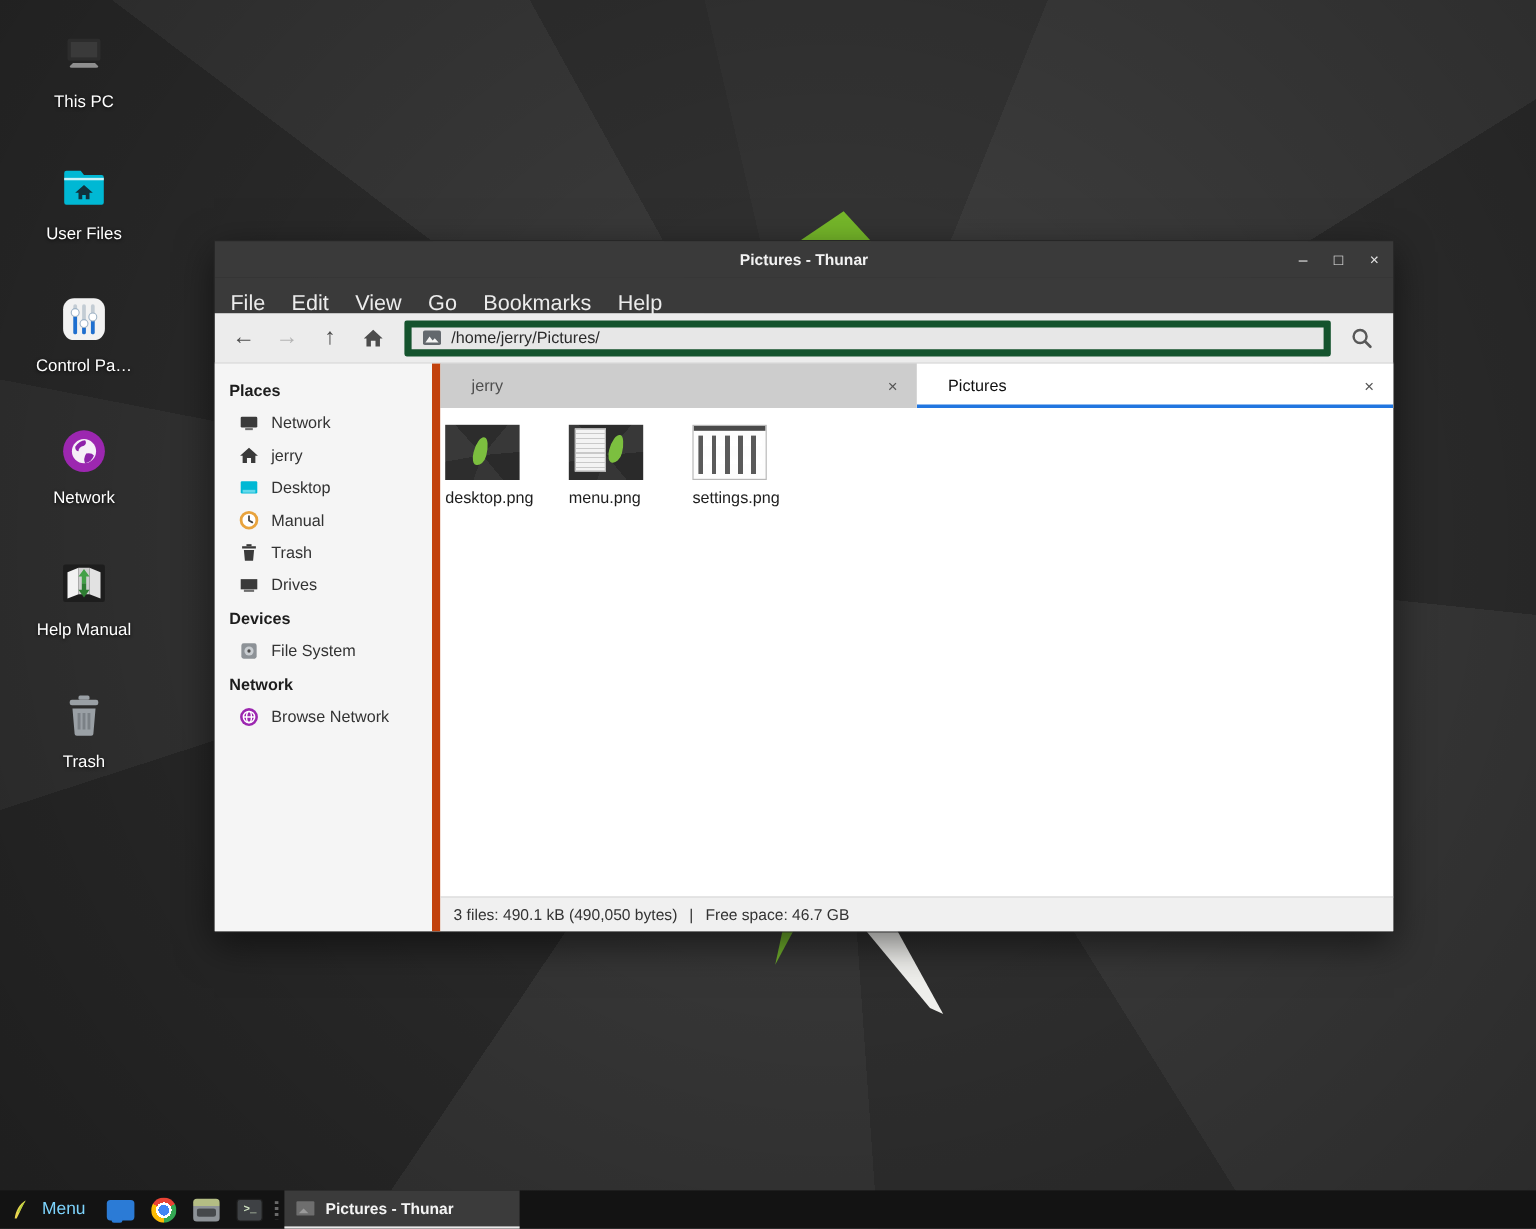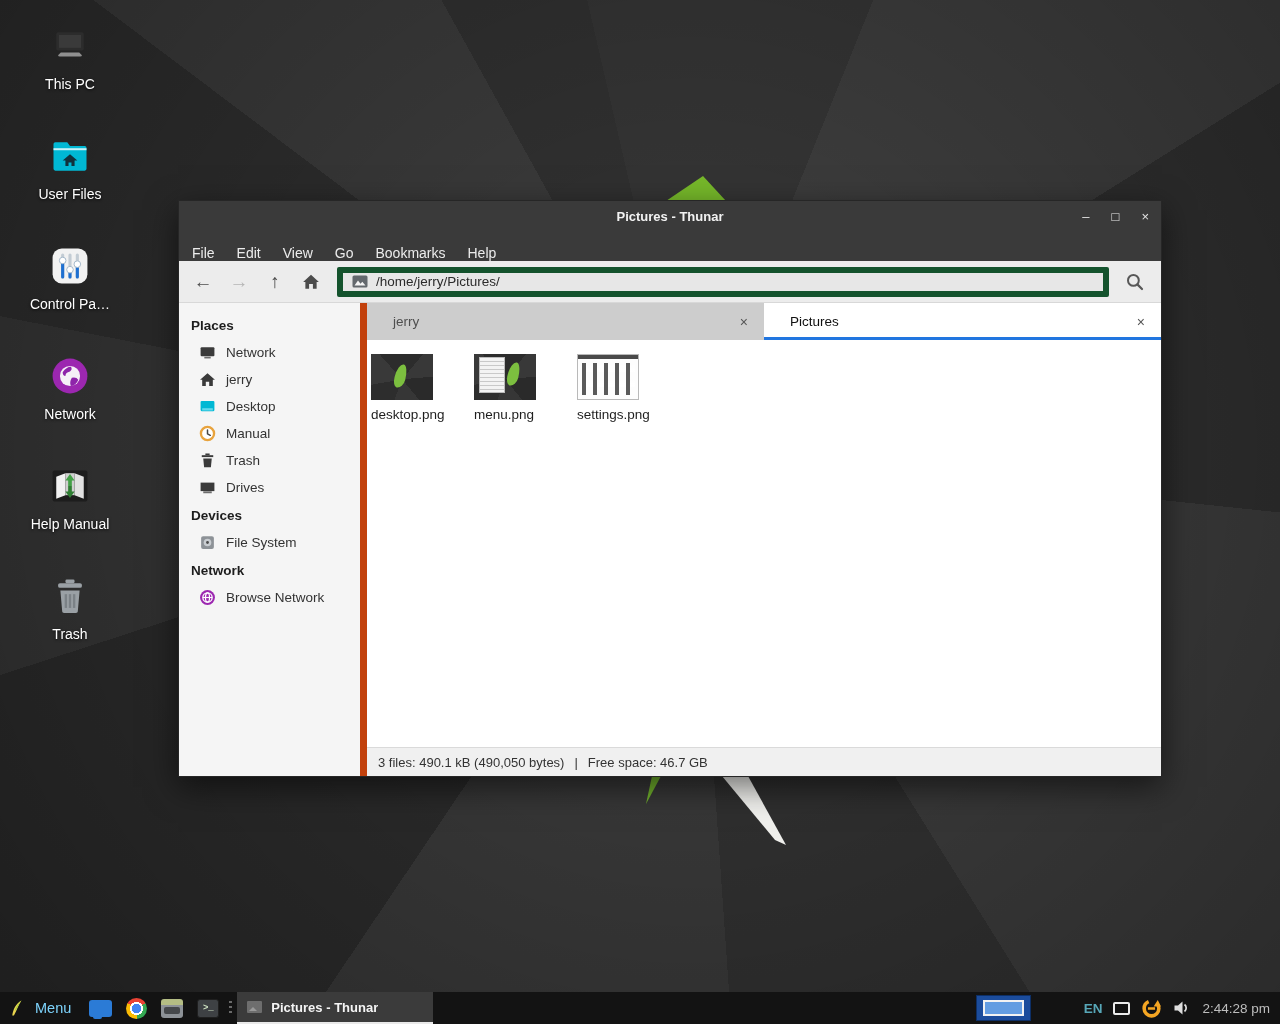--- a/index.html
+++ b/index.html
@@ -29,21 +29,21 @@
   .file-window {
     position:absolute; left:178px; top:200px; width:984px; height:577px; z-index:3;
     display:flex; flex-direction:column; border:1px solid #262626;
     box-shadow:0 10px 30px rgba(0,0,0,.55);
   }
   .titlebar { height:30px; background:#3a3a3a; flex:0 0 30px; display:flex; align-items:center; justify-content:center; position:relative; }
   .title-text { color:#f2f2f2; font-size:13px; font-weight:bold; }
   .win-controls { position:absolute; right:12px; top:0; height:100%; display:flex; align-items:center; gap:22px; }
   .win-btn { color:#e4e4e4; font-size:13px; line-height:1; cursor:default; }
   .menubar { height:30px; flex:0 0 30px; background:#3a3a3a; display:flex; align-items:center; padding-left:2px; }
-  .menu-item { color:#ececec; font-size:14px; padding:6px 11px;margin-top:13px; }
+  .menu-item { color:#ececec; font-size:18px; padding:6px 11px;margin-top:13px; }
   .toolbar { height:42px; flex:0 0 42px; background:#ececec; border-bottom:1px solid #d8d8d8; display:flex; align-items:center; padding:0 6px; }
   .tool-btn { width:36px; height:32px; display:flex; align-items:center; justify-content:center; font-size:19px; font-weight:bold; color:#4c4c4c; }
   .tool-btn.disabled { color:#b5b5b5; }
   .pathbar { flex:1; height:30px; margin:0 6px 0 8px; background:#e7e7e7; border:6px solid #14532d; border-radius:2px; display:flex; align-items:center; padding:0 9px; gap:8px; }
   .path-text { font-size:13.5px; color:#2b2b2b; }
   .search-btn { width:40px; height:32px; display:flex; align-items:center; justify-content:center; }
 
   .window-body { flex:1; display:flex; min-height:0; background:#fff; }
   .sidebar { width:188px; flex:0 0 188px; background:#f5f5f5; border-right:7px solid #c2410c; padding-top:8px; overflow:hidden; }
   .side-header { font-size:13.5px; font-weight:bold; color:#1d1d1d; padding:7px 12px 6px 12px; }
@@ -410,36 +410,15 @@
         <span class="terminal">&gt;_</span>
       </span>
 
     <span class="drag-handle"></span>
 
     <div class="task-button">
       <span class="ticon"></span>
       <span class="task-label">Pictures - Thunar</span>
     </div>
 
-    <div class="tray">
-      <span class="pager">
-          <span class="ws"></span>
-        </span>
-      <span class="tray-en">EN</span>
-      <span class="tray-monitor"></span>
-      <span>
-        <svg width="21" height="21" viewBox="0 0 20 20">
-            <circle cx="10" cy="10" r="7" fill="none" stroke="#f5a623" stroke-width="3.4" stroke-dasharray="30 8"></circle>
-            <polygon points="16,2 19,8 12,8" fill="#f5a623"></polygon>
-            <rect x="6.6" y="8.8" width="6.8" height="2.4" fill="#f5a623"></rect>
-          </svg>
-      </span>
-      <span>
-        <svg width="18" height="16" viewBox="0 0 18 16">
-            <path d="M1.5 5.5 h3.5 L9.5 1.5 v13 L5 10.5 H1.5 Z" fill="#dedede"></path>
-            <path d="M11.5 4.5 a4.5 4.5 0 0 1 0 7" stroke="#dedede" stroke-width="1.7" fill="none"></path>
-          </svg>
-      </span>
-      <span class="clock">2:44:28 pm</span>
-    </div>
   </div>
 
 </div>
 
 </body></html>

